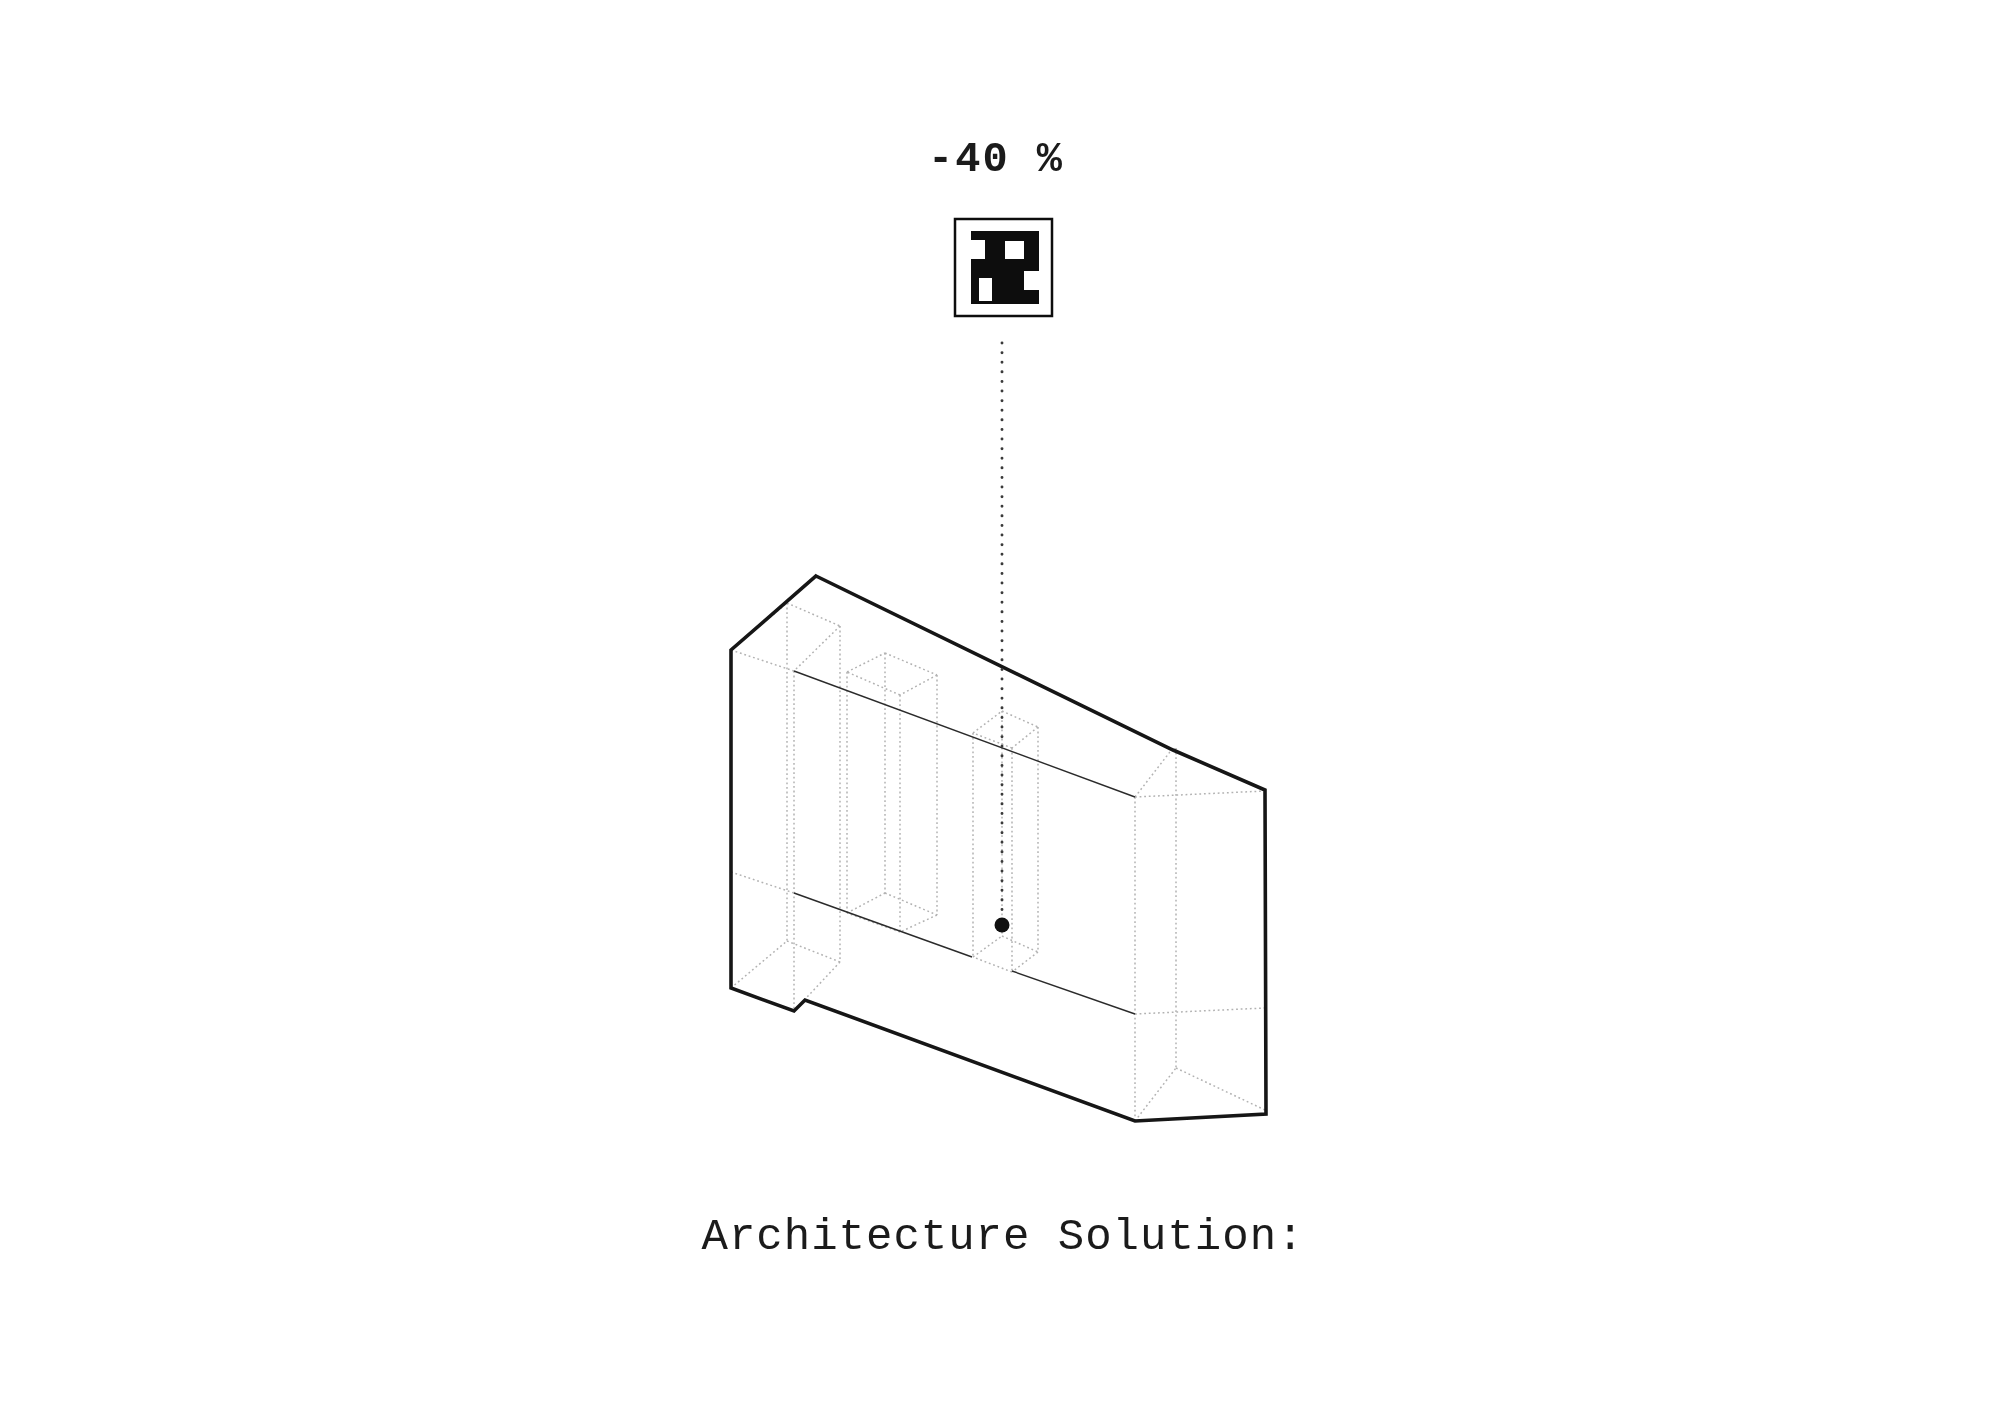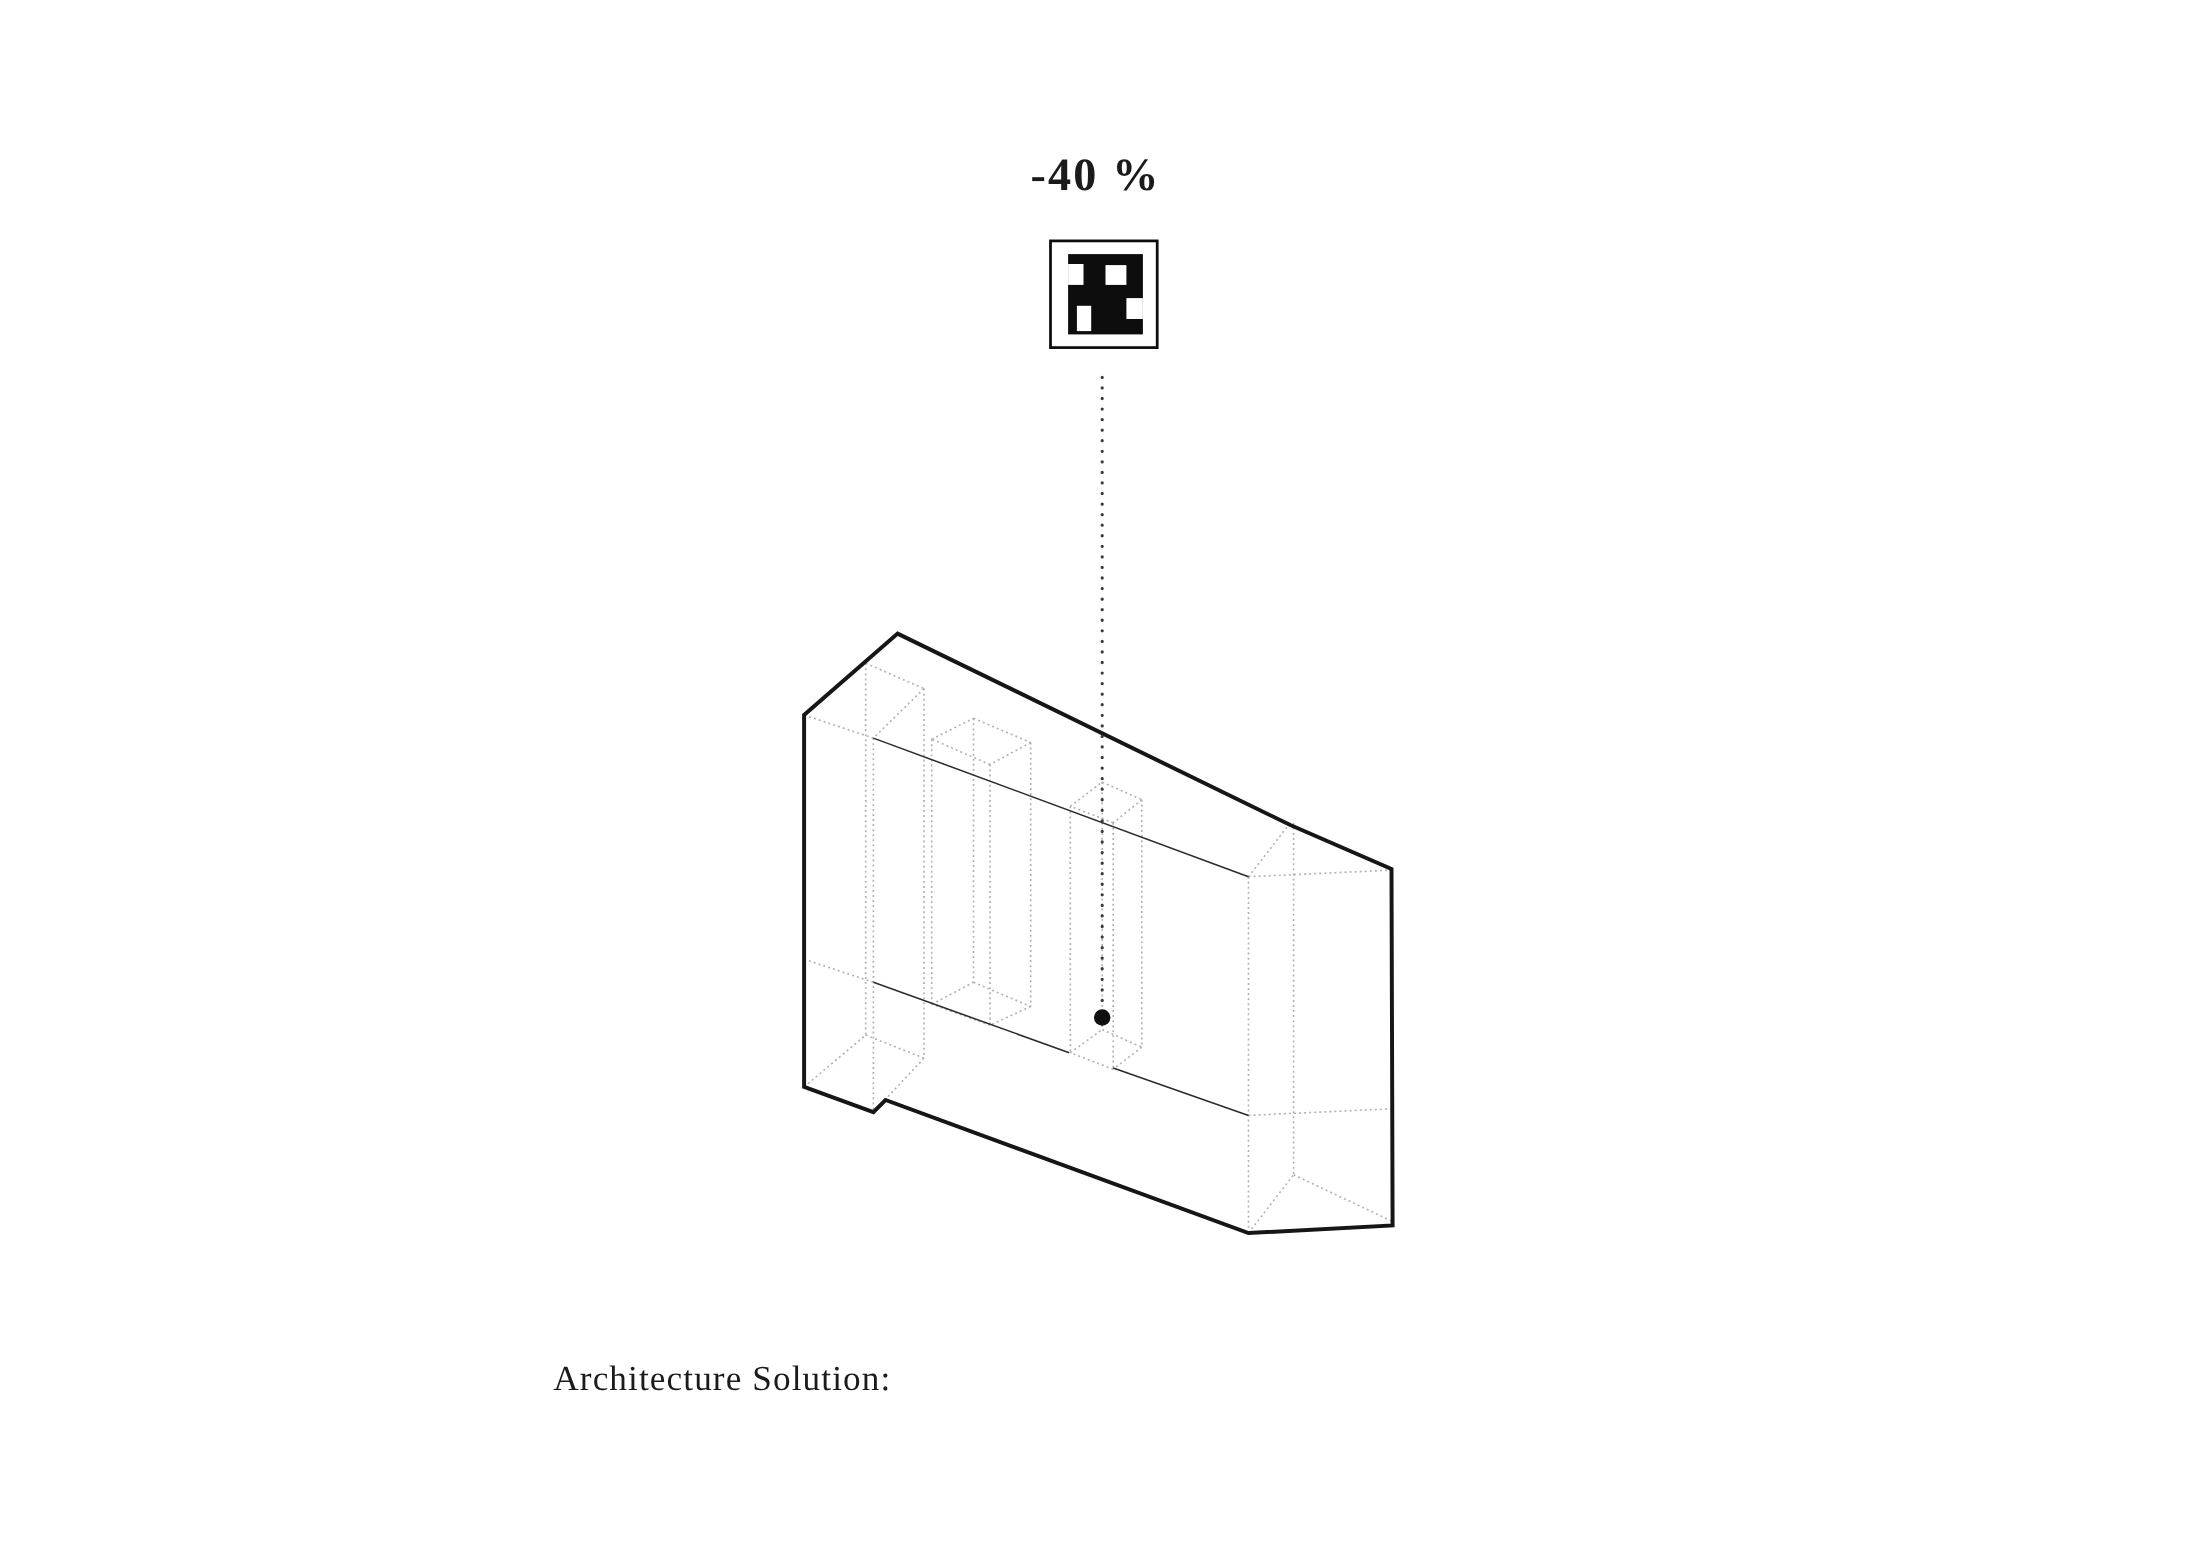--- a/index.html
+++ b/index.html
@@ -6,21 +6,21 @@
     margin: 0;
     padding: 0;
     background: #ffffff;
   }
   .canvas {
     position: relative;
     width: 2000px;
     height: 1414px;
     background: var(--bg, #ffffff);
     overflow: hidden;
-    font-family: Liberation Serif, serif;
+    font-family: Liberation Mono, monospace;
   }
   .scene-svg {
     position: absolute;
     left: 0;
     top: 0;
   }
   .title {
     position: absolute;
     left: 871px;
     top: 136px;
@@ -30,26 +30,26 @@
     font-weight: 700;
     letter-spacing: 2px;
     color: var(--text, #1b1b1b);
     white-space: nowrap;
   }
   .caption {
     position: absolute;
     left: 503px;
     top: 1209px;
     width: 1000px;
-    font-size: 32px;
+    text-align: center;
+    font-size: 44px;
     font-weight: 400;
     line-height: 56px;
     letter-spacing: 1px;
     color: var(--text, #1b1b1b);
-    margin-top: 16px;
   }
   
   .outline-path {
     fill: none;
     stroke: var(--outline, #161616);
     stroke-width: 3.6;
     stroke-linejoin: miter;
   }
   .seg-thin {
     stroke: var(--floor, #2b2b2b);

